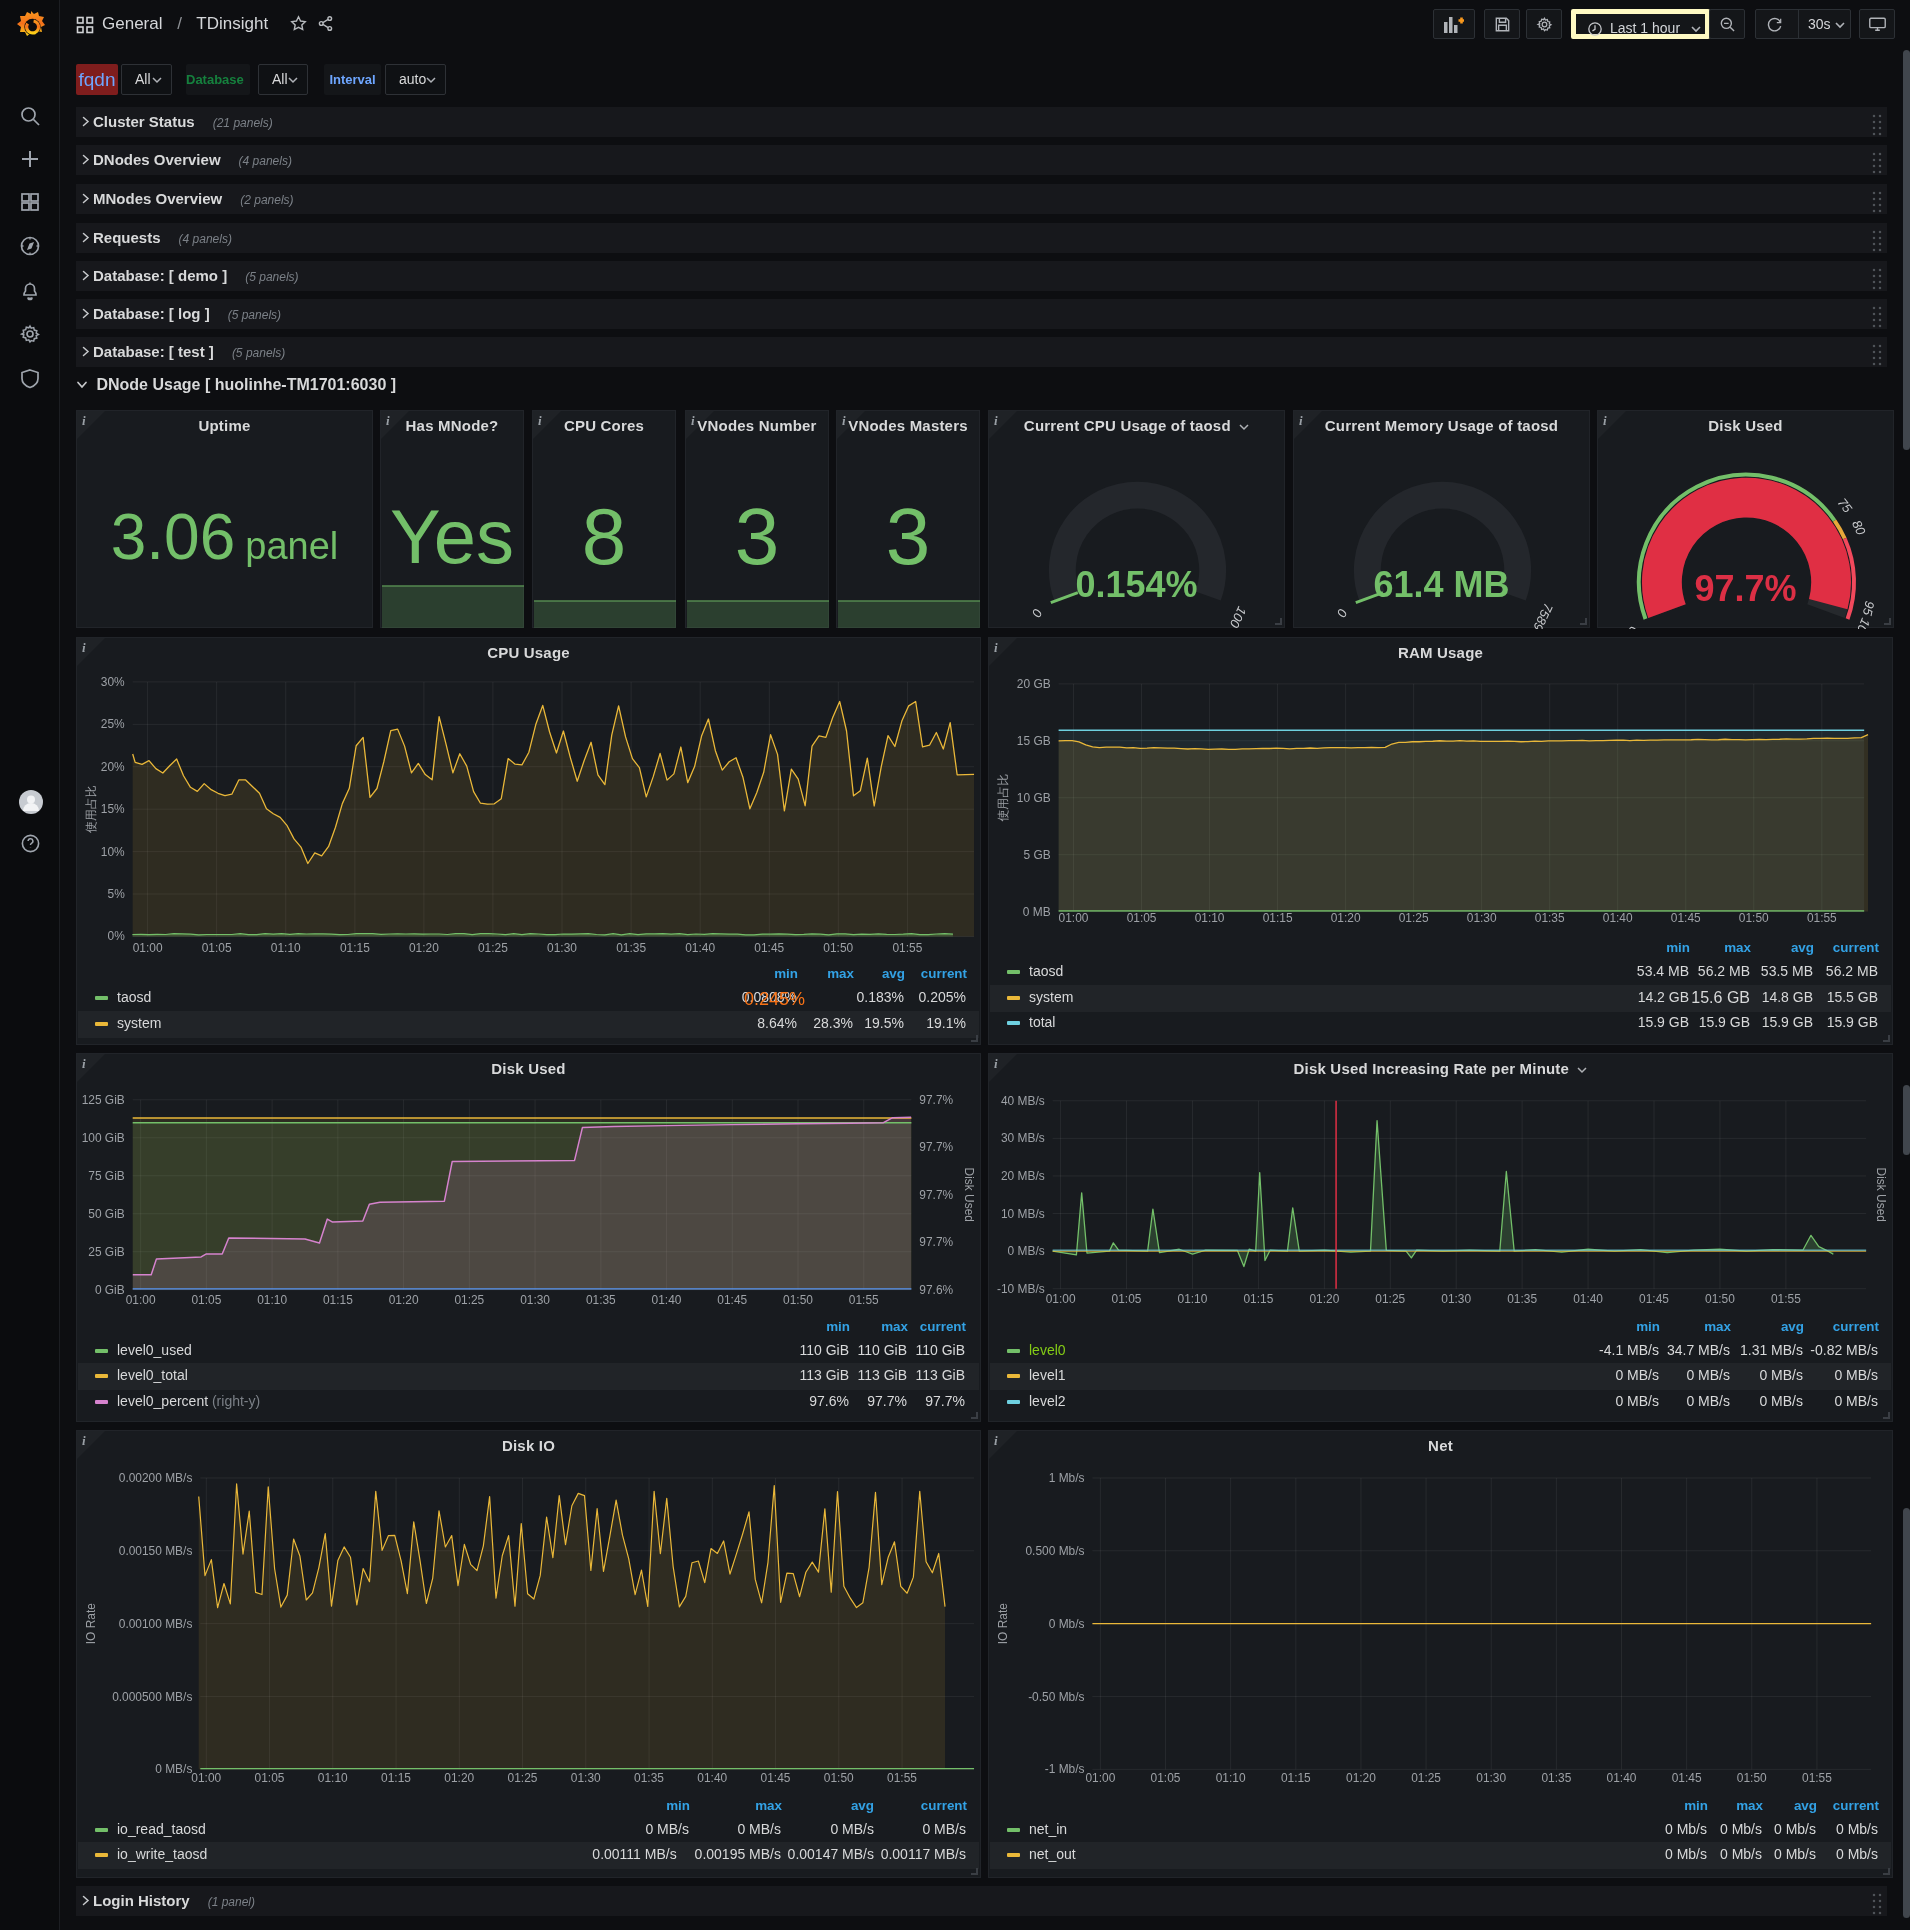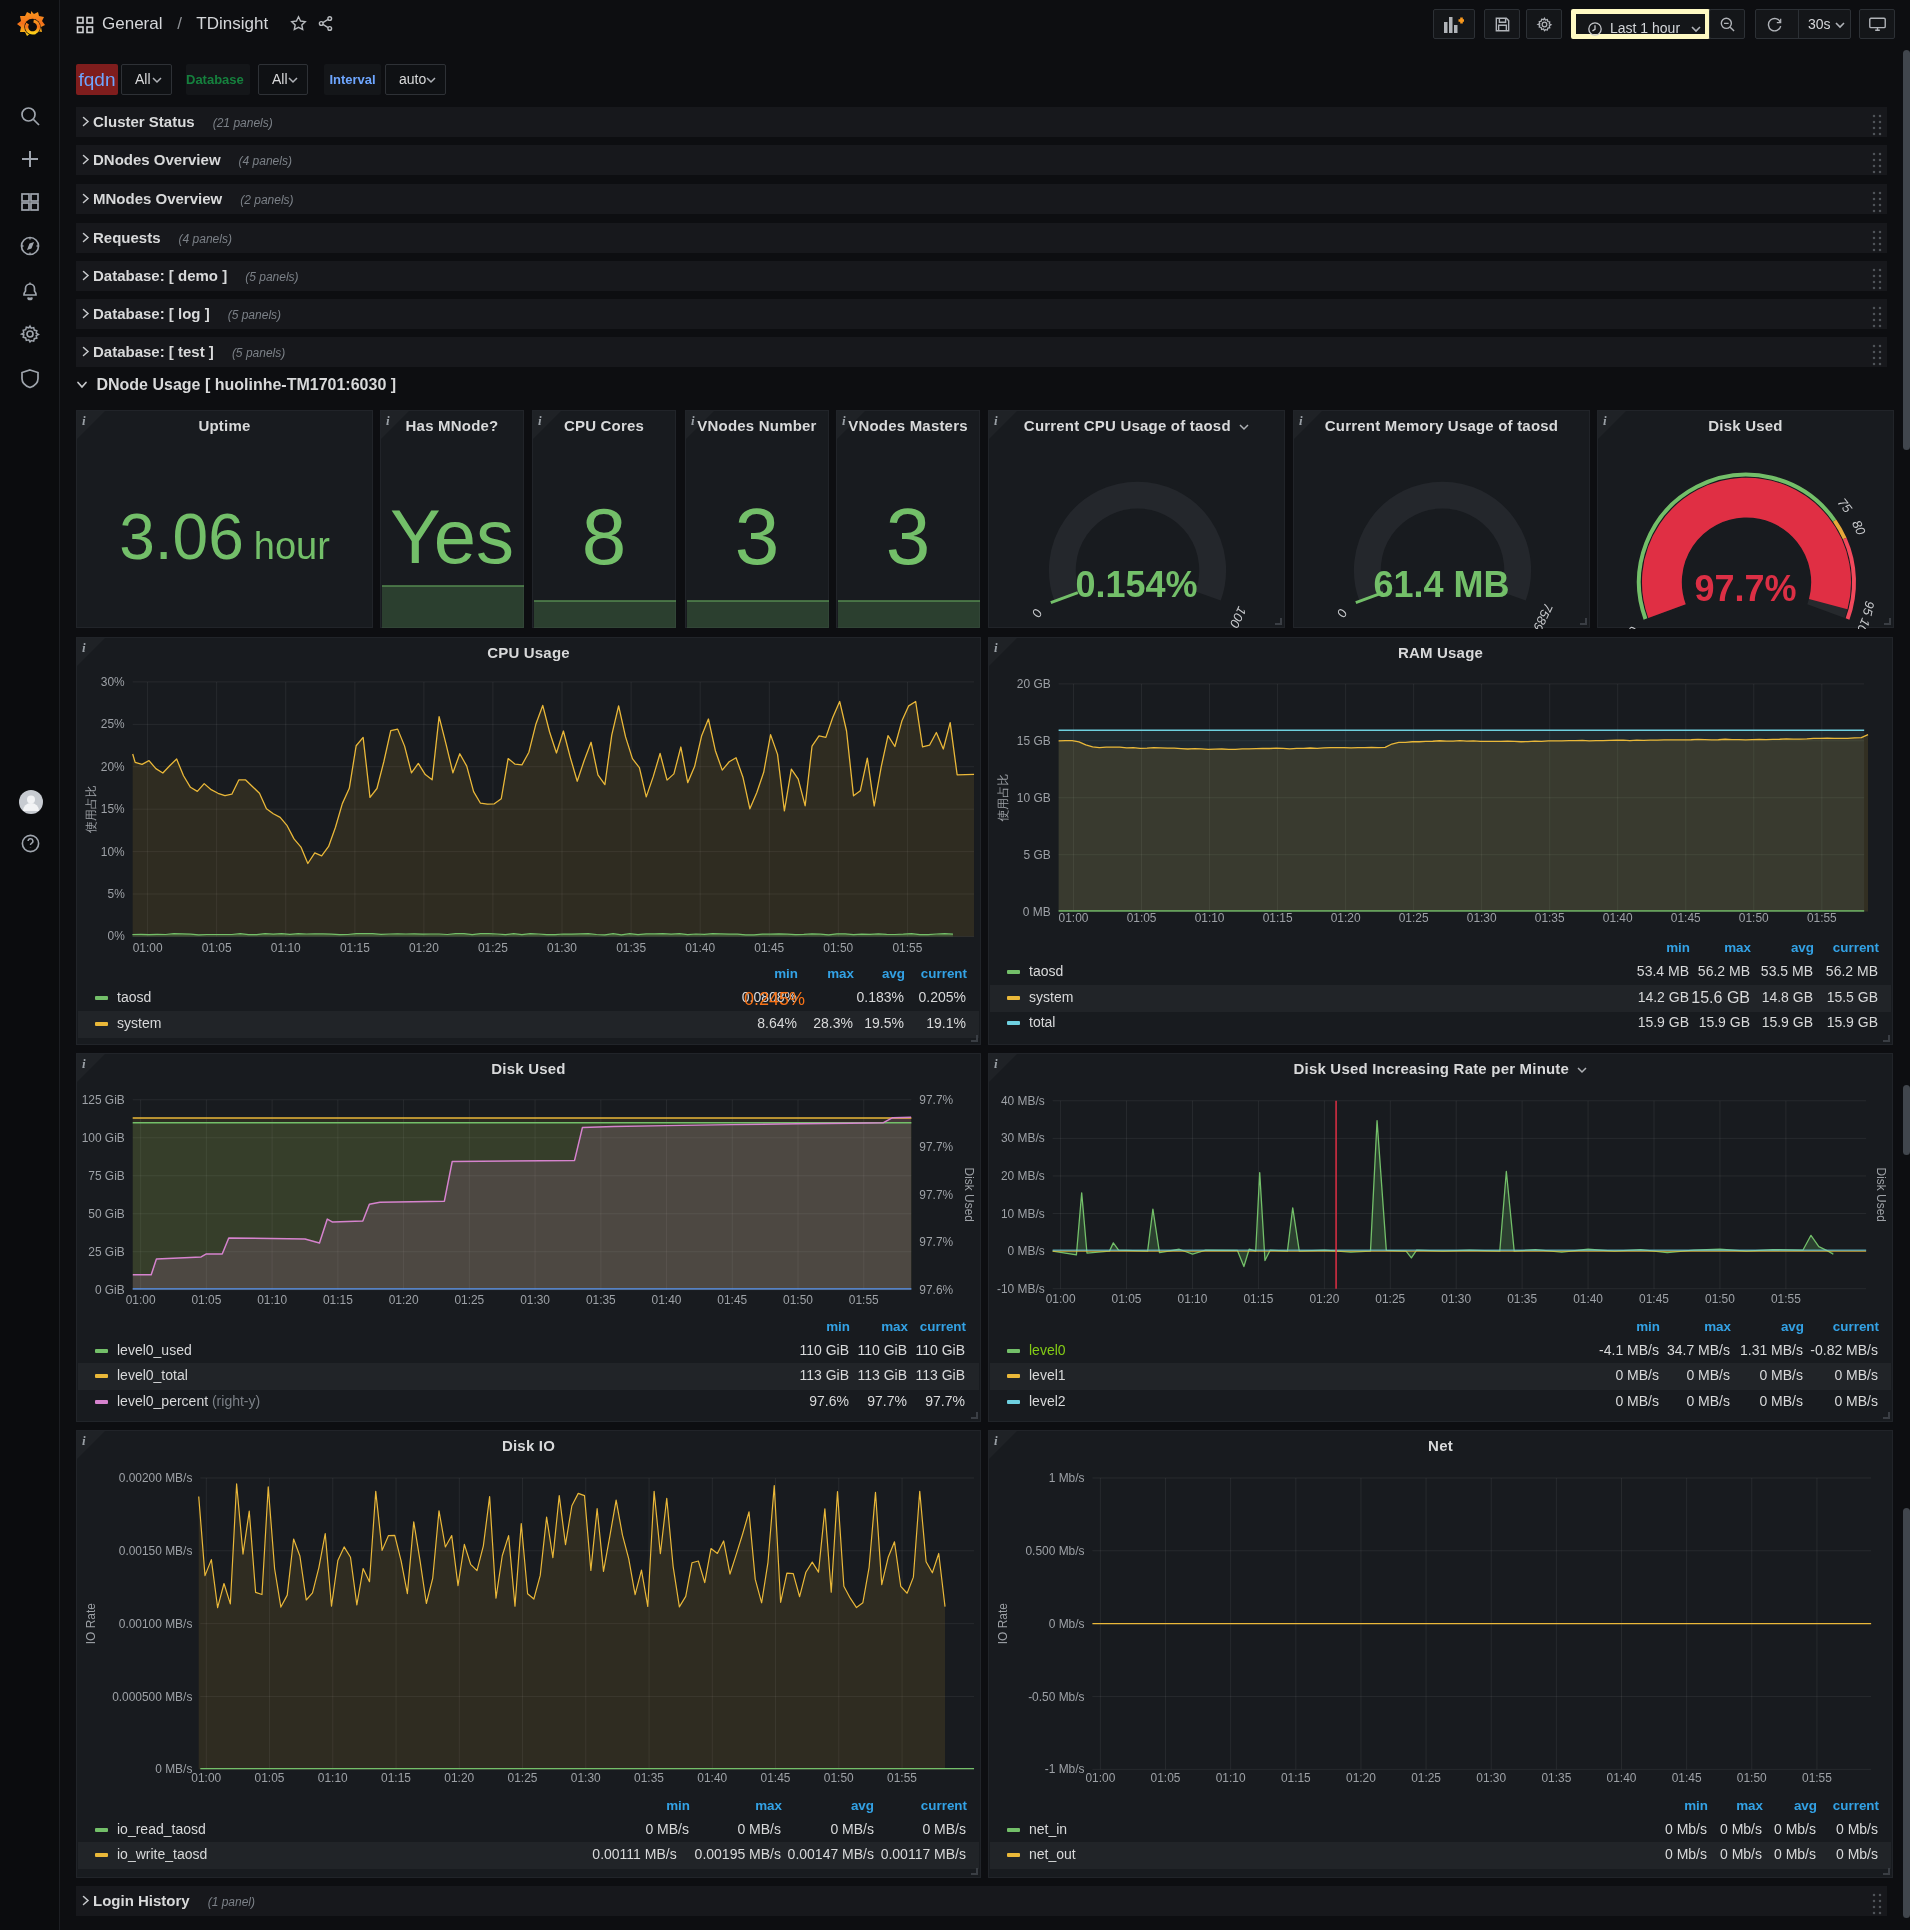--- a/index.html
+++ b/index.html
@@ -207,21 +207,21 @@
     <div class="rhandle"></div>
   </div>
 <div class="abs" style="left:1903px;top:50px;width:7px;height:400px;background:#41464d;border-radius:4px"></div>
 <div class="abs" style="left:1903px;top:1085px;width:7px;height:70px;background:#41464d;border-radius:4px"></div>
 <div class="abs" style="left:1903px;top:1508px;width:7px;height:410px;background:#41464d;border-radius:4px"></div>
 <div class="panel" style="left:76px;top:410px;width:297px;height:218px">
     <div class="corner">
       <i>i</i>
     </div>
     <div class="ptitle">Uptime</div>
-    <div class="abs" style="left:0;right:0;top:81px;height:90px;line-height:90px;text-align:center;color:#73bf69;white-space:nowrap"><span style="font-size:64px">3.06</span><span style="font-size:38px;margin-left:10px">hour</span></div>
+    <div class="abs" style="left:0;right:0;top:81px;height:90px;line-height:90px;text-align:center;color:#73bf69;white-space:nowrap"><span style="font-size:64px">3.06</span><span style="font-size:38px;margin-left:10px">panel</span></div>
   </div>
 <div class="panel" style="left:380px;top:410px;width:144px;height:218px">
     <div class="corner">
       <i>i</i>
     </div>
     <div class="ptitle">Has MNode?</div>
     <div class="abs" style="left:0;right:0;top:81px;height:90px;line-height:90px;text-align:center;color:#73bf69;white-space:nowrap"><span style="font-size:76px">Yes</span></div>
     <svg class="abs" style="left:1px;top:174px" width="142" height="43" viewBox="0 0 143 43" preserveAspectRatio="none">
       <rect x="0" y="1.5" width="143" height="43" fill="#73bf69" fill-opacity="0.22"></rect>
       <path d="M0 1 H143" stroke="#73bf69" stroke-width="1.1" fill="none"></path>

